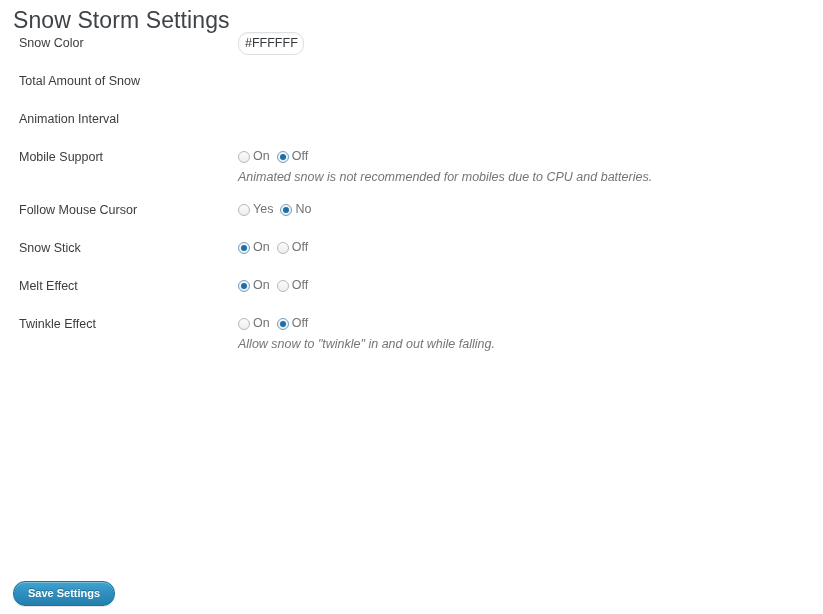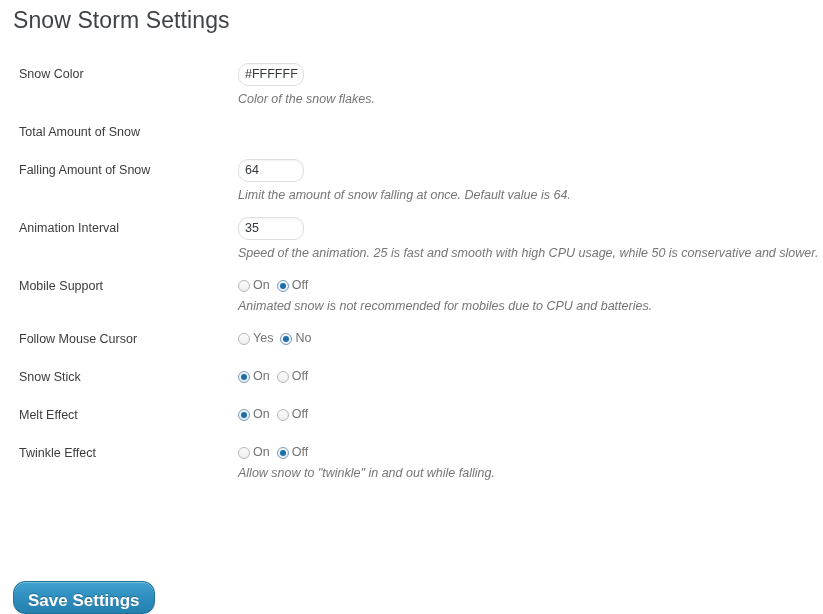--- a/index.html
+++ b/index.html
@@ -32,21 +32,21 @@
     color: #3f4347;
     letter-spacing: 0.1px;
     line-height: 28px;
     margin: 0;
     white-space: nowrap;
   }
 
   .form-table {
     position: absolute;
     left: 0;
-    top: 60px;
+    top: 29px;
     width: 823px;
   }
 
   .form-row {
     position: relative;
     width: 100%;
     min-height: 38px;
   }
 
   .row-label {
@@ -146,52 +146,47 @@
     top: 581px;
   }
 
   .submit-button {
     display: inline-block;
     border: 1px solid #1f7296;
     border-radius: 12px;
     background: linear-gradient(180deg, #41a3d0 0%, #2f8fc0 48%, #2480ae 100%);
     color: #ffffff;
     font-family: "Liberation Sans", sans-serif;
-    font-size: 17px;
+    font-size: 11px;
     font-weight: bold;
     line-height: 14px;
-    padding: 12px 14px 5px 14px;
+    padding: 4px 14px 5px 14px;
     text-shadow: 0 -1px 0 rgba(0,0,0,0.28);
     box-shadow: inset 0 1px 0 rgba(255,255,255,0.30), 0 1px 1px rgba(0,0,0,0.10);
     cursor: pointer;
     white-space: nowrap;
   }
 </style>
 </head>
 <body>
 
 <div id="page">
 
   <h1 class="page-title">Snow Storm Settings</h1>
 
   <div class="form-table" id="form-table">
       <div class="form-row">
         <label class="row-label">Snow Color</label>
-        <div class="row-field"><input type="text" class="text-input" value="#FFFFFF" style=""><div class="desc">Color of the snow flakes.</div></div>
+        <div class="row-field"><input type="text" class="text-input" value="#FFFFFF" style=""></div>
       </div>
       <div class="form-row">
         <label class="row-label">Total Amount of Snow</label>
       </div>
       <div class="form-row">
-        <label class="row-label">Falling Amount of Snow</label>
-        <div class="row-field"><input type="text" class="text-input" value="64" style=""><div class="desc">Limit the amount of snow falling at once. Default value is 64.</div></div>
-      </div>
-      <div class="form-row">
         <label class="row-label">Animation Interval</label>
-        <div class="row-field"><input type="text" class="text-input" value="35" style=""><div class="desc">Speed of the animation. 25 is fast and smooth with high CPU usage, while 50 is conservative and slower.</div></div>
       </div>
       <div class="form-row">
         <label class="row-label">Mobile Support</label>
         <div class="row-field">
           <div class="radio-group"><label class="radio-option"><span class="radio-dot"></span><span class="radio-label">On</span></label><label class="radio-option checked"><span class="radio-dot"></span><span class="radio-label">Off</span></label></div>
           <div class="desc">Animated snow is not recommended for mobiles due to CPU and batteries.</div>
         </div>
       </div>
       <div class="form-row">
         <label class="row-label">Follow Mouse Cursor</label>

